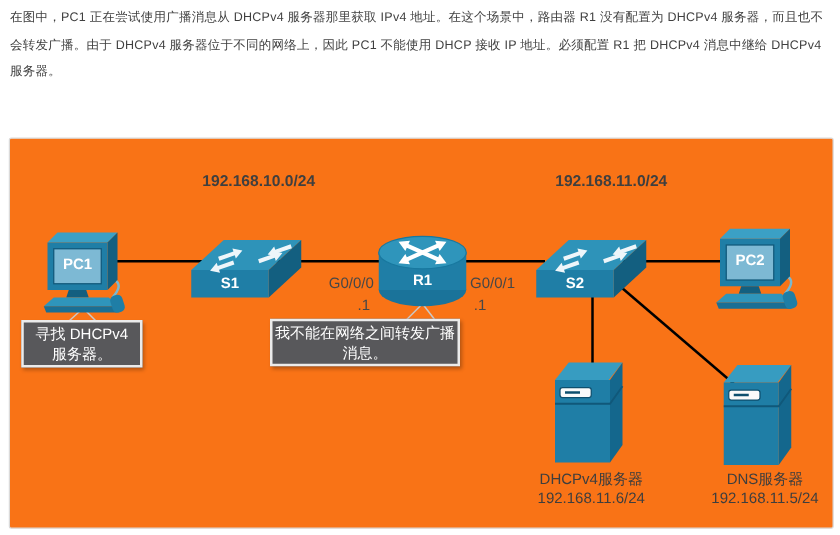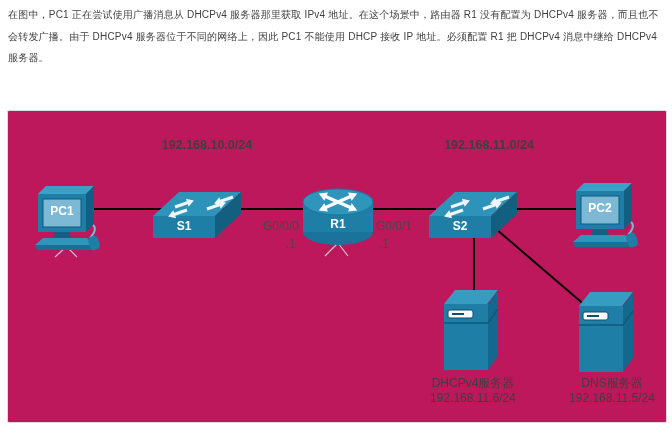--- a/index.html
+++ b/index.html
@@ -8,21 +8,21 @@
     font-family:"Liberation Sans","DejaVu Sans",sans-serif;
   }
   .intro{
     position:absolute;left:8px;top:4px;width:658px;
     font-size:10px;line-height:21.5px;color:#3f3f3f;margin:0;
     letter-spacing:0.2px;
   }
   .frame{
     position:absolute;left:7px;top:110px;width:660px;height:313px;
     border:1px solid #dadada;border-radius:2px;box-sizing:border-box;
-    background:#be185d;
+    background:#f97316;
   }
   .frame svg{position:absolute;left:0;top:0;}
   .callout{
     position:absolute;background:#58585b;border:2px solid #ebebeb;
     color:#fff;font-size:12px;line-height:16px;text-align:center;
     padding:1px 2px;box-sizing:border-box;
     box-shadow:1.5px 2px 3px rgba(0,0,0,0.28);
   }
   .callout-pc1{left:9px;top:145px;width:97px;}
   .callout-r1{left:208px;top:144px;width:152px;}
@@ -133,13 +133,15 @@
     <text class="iface iface-r" x="288" y="137">.1</text>
     <text class="iface" x="368" y="119">G0/0/1</text>
     <text class="iface" x="371" y="137">.1</text>
 
     <text class="srv-lbl" x="465" y="276">DHCPv4服务器</text>
     <text class="srv-lbl" x="465" y="291">192.168.11.6/24</text>
     <text class="srv-lbl" x="604" y="276">DNS服务器</text>
     <text class="srv-lbl" x="604" y="291">192.168.11.5/24</text>
   </svg>
 
+  <div class="callout callout-pc1">寻找 DHCPv4 服务器。</div>
+  <div class="callout callout-r1">我不能在网络之间转发广播消息。</div>
 </div>
 
 </body></html>

